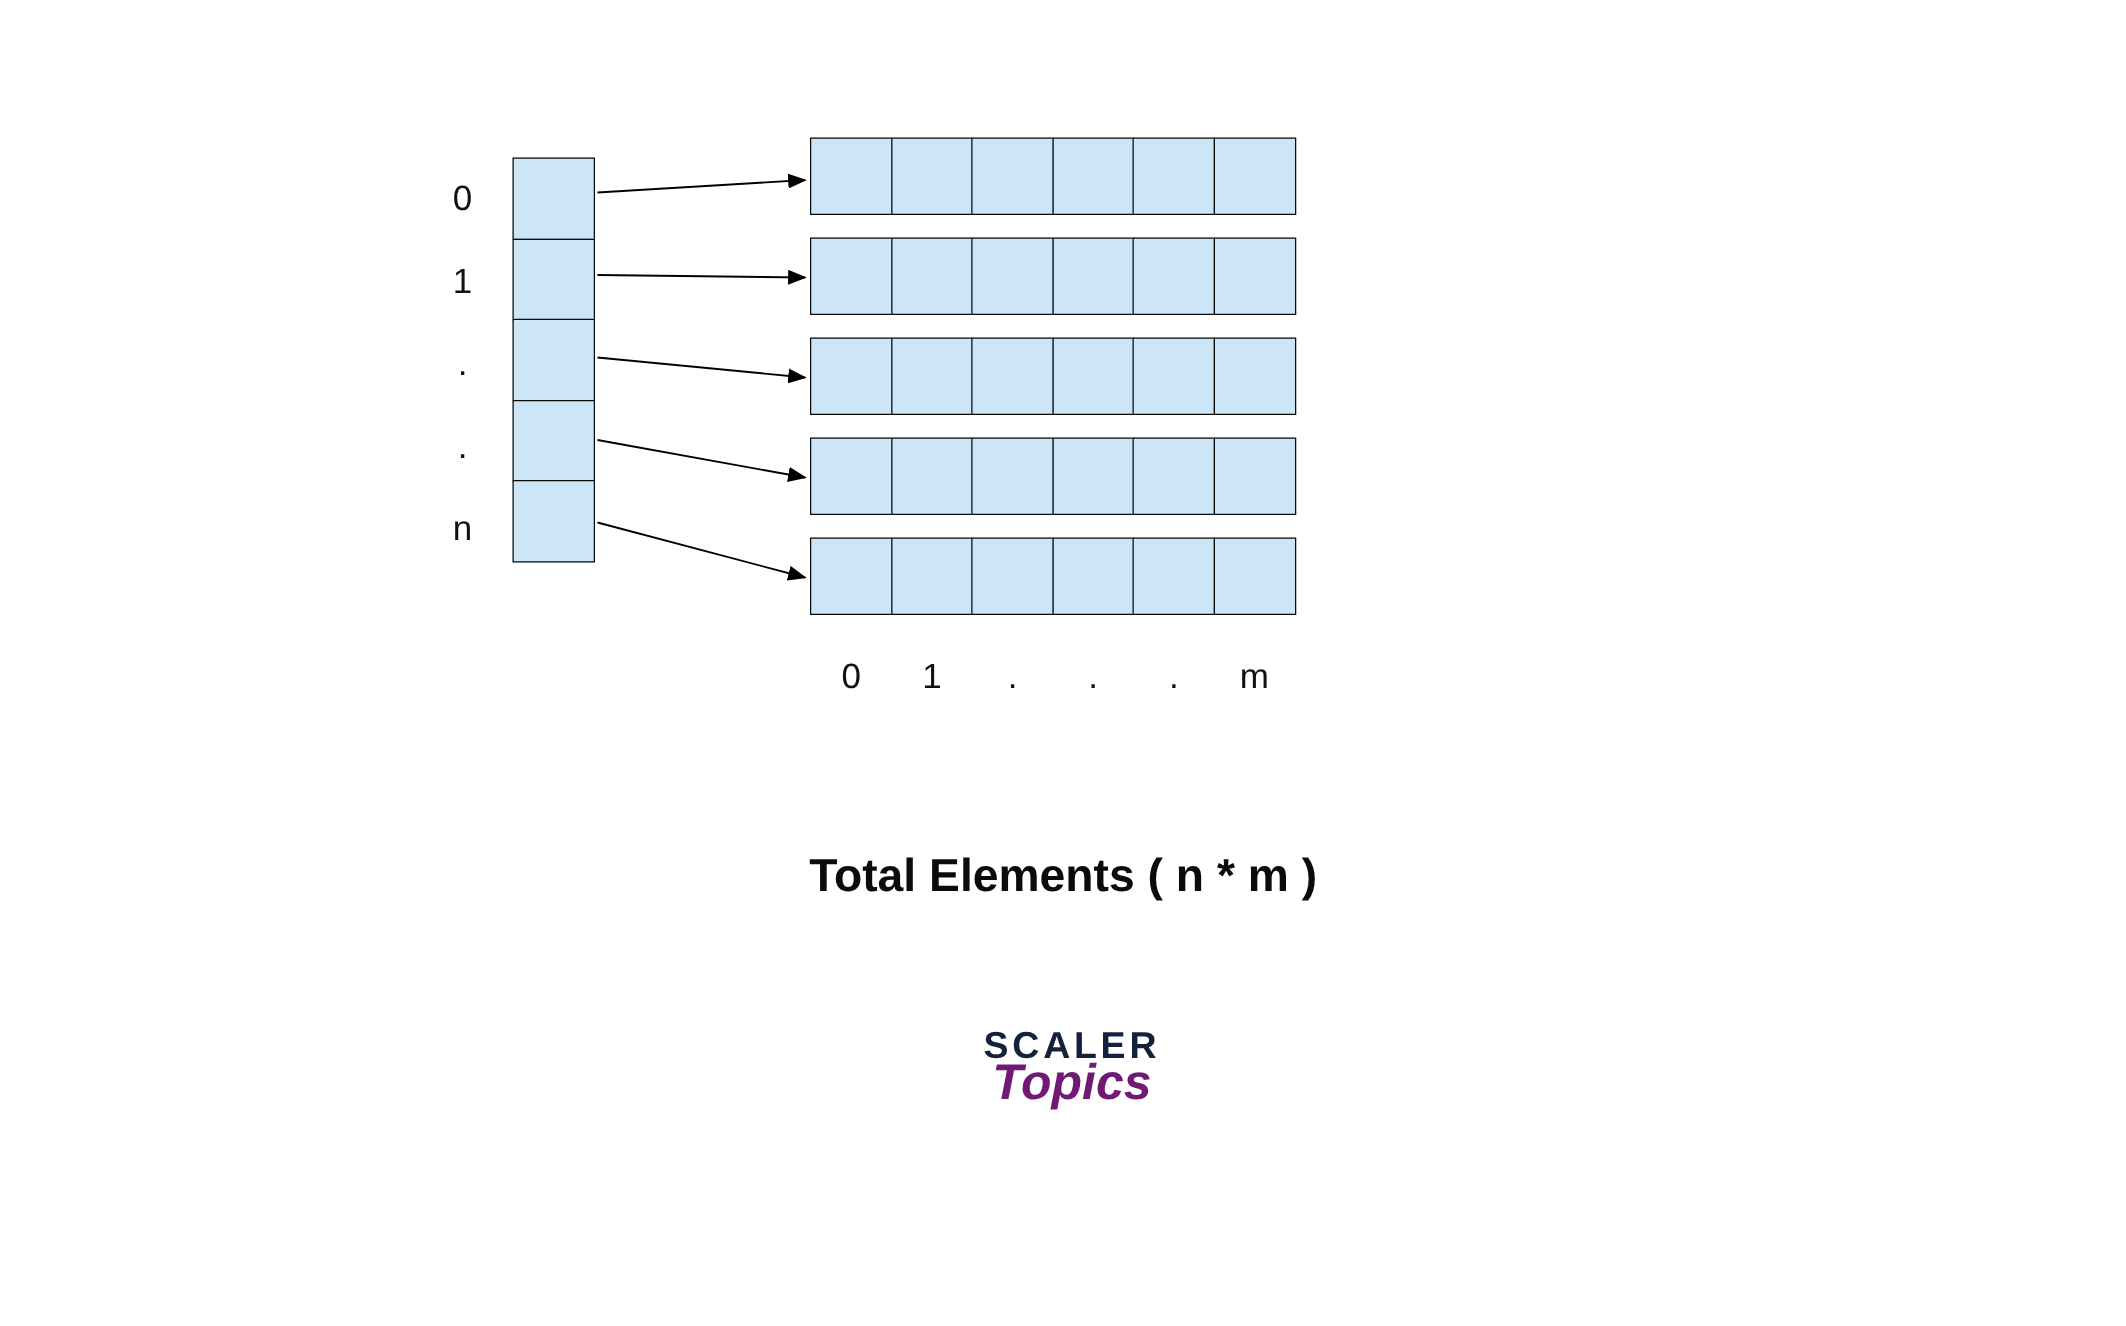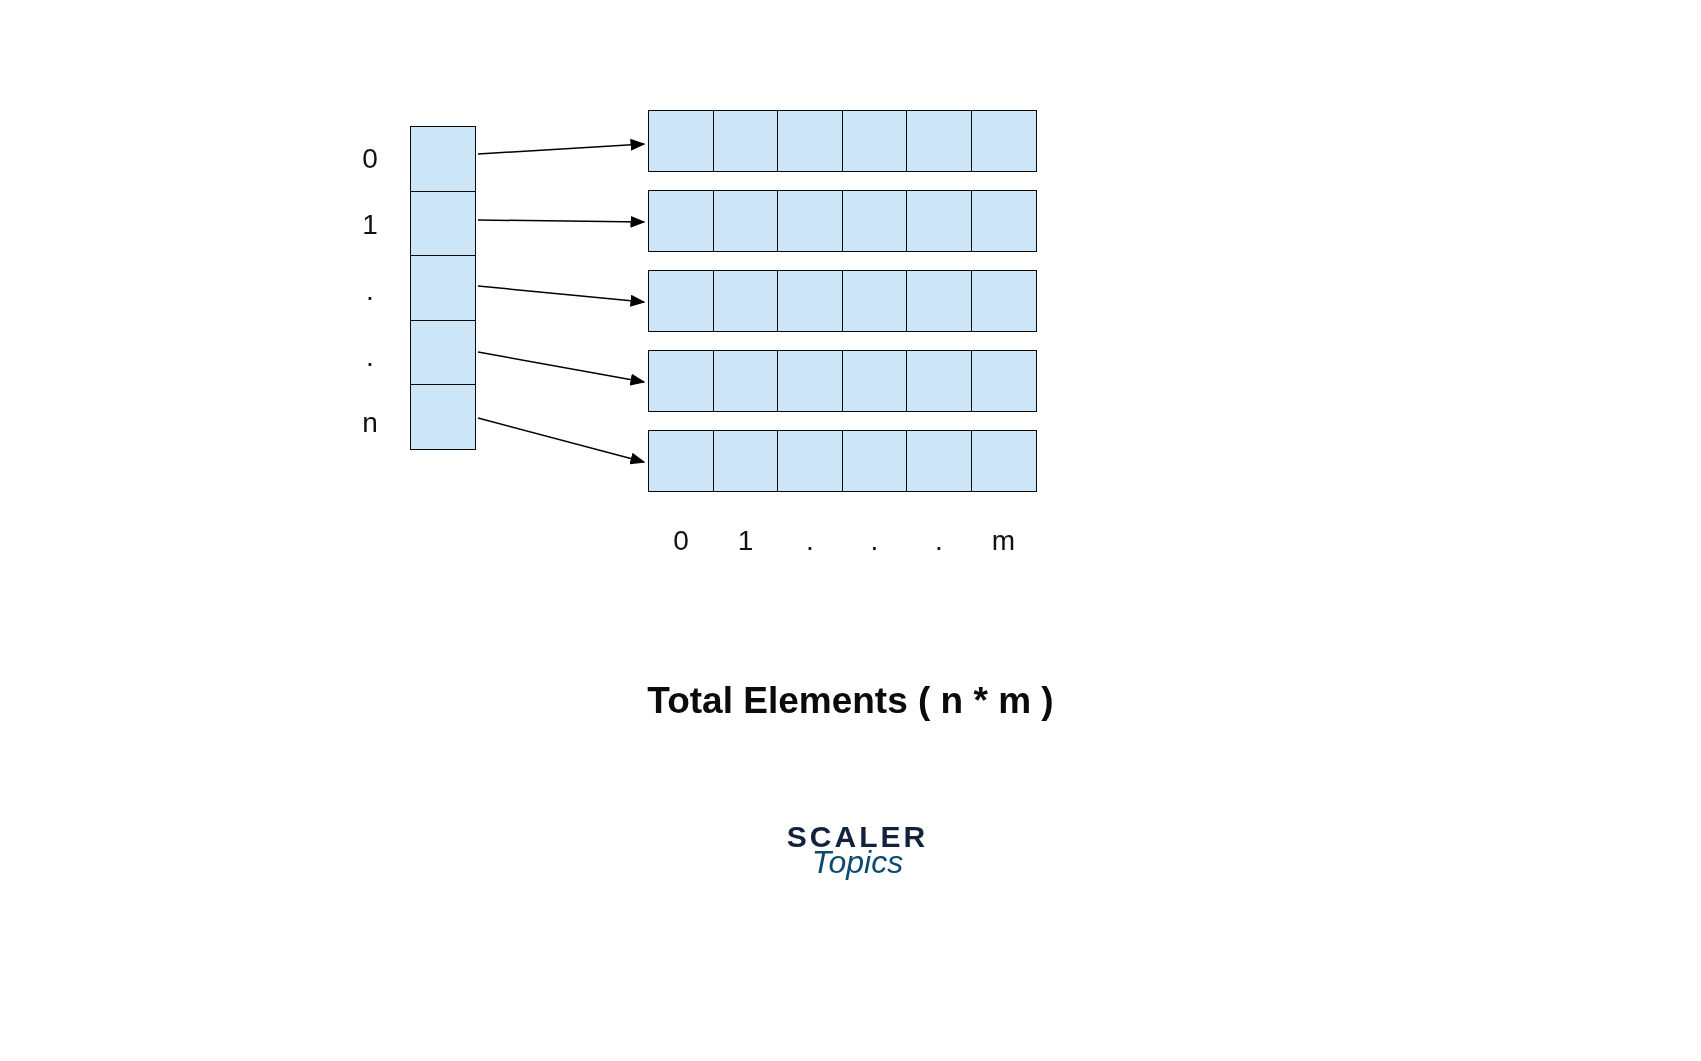--- a/index.html
+++ b/index.html
@@ -93,24 +93,24 @@
     padding-left: 14px;
   }
   .logo-scaler {
     font-size: 30px;
     font-weight: 800;
     letter-spacing: 3px;
     color: #14213d;
     font-family: Arial, sans-serif;
   }
   .logo-topics {
-    font-size: 32px;
+    font-size: 40px;
     font-style: italic;
-    font-weight: 400;
-    color: #0c4a6e;
+    font-weight: 700;
+    color: #701a75;
     font-family: "Brush Script MT", cursive, sans-serif;
     margin-top: -10px;
   }
   svg.arrows {
     position: absolute;
     left: 0;
     top: 0;
     pointer-events: none;
   }
 </style>

